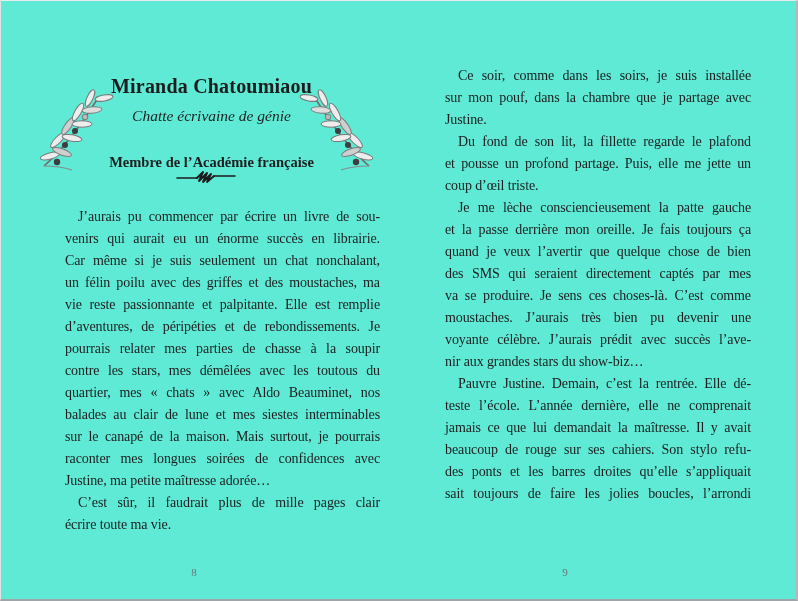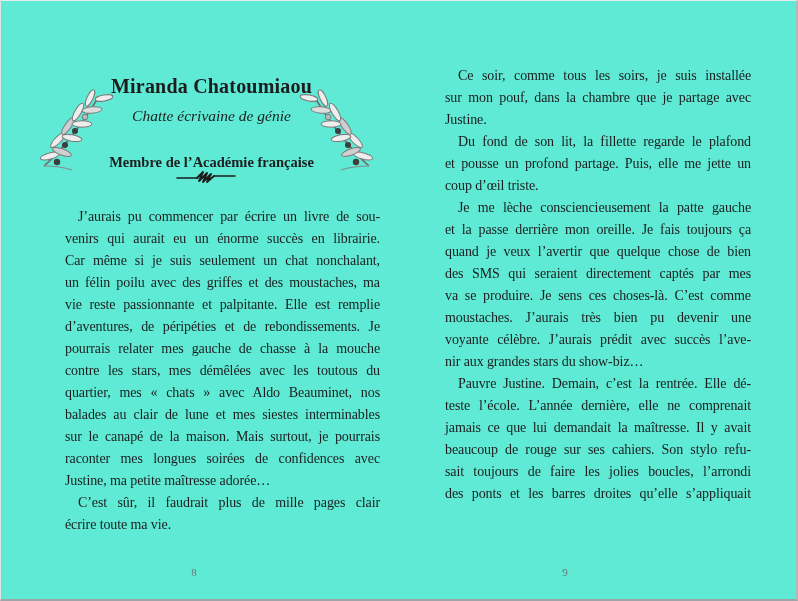--- a/index.html
+++ b/index.html
@@ -123,41 +123,41 @@
     </svg>
 
     <div class="body body-left" id="left-body">
         <div class="para">
           <div class="line indent">J’aurais pu commencer par écrire un livre de sou-</div>
           <div class="line">venirs qui aurait eu un énorme succès en librairie.</div>
           <div class="line">Car même si je suis seulement un chat nonchalant,</div>
           <div class="line">un félin poilu avec des griffes et des moustaches, ma</div>
           <div class="line">vie reste passionnante et palpitante. Elle est remplie</div>
           <div class="line">d’aventures, de péripéties et de rebondissements. Je</div>
-          <div class="line">pourrais relater mes gauche de chasse à la mouche</div>
+          <div class="line">pourrais relater mes parties de chasse à la soupir</div>
           <div class="line">contre les stars, mes démêlées avec les toutous du</div>
           <div class="line">quartier, mes « chats » avec Aldo Beauminet, nos</div>
           <div class="line">balades au clair de lune et mes siestes interminables</div>
           <div class="line">sur le canapé de la maison. Mais surtout, je pourrais</div>
           <div class="line">raconter mes longues soirées de confidences avec</div>
           <div class="line endline">Justine, ma petite maîtresse adorée…</div>
         </div>
         <div class="para">
           <div class="line indent">C’est sûr, il faudrait plus de mille pages clair</div>
           <div class="line endline">écrire toute ma vie.</div>
         </div>
       </div>
 
     <div class="folio folio-left">8</div>
   </section>
 
   <section class="page">
     <div class="body body-right" id="right-body">
         <div class="para">
-          <div class="line indent">Ce soir, comme tous les soirs, je suis installée</div>
+          <div class="line indent">Ce soir, comme dans les soirs, je suis installée</div>
           <div class="line">sur mon pouf, dans la chambre que je partage avec</div>
           <div class="line endline">Justine.</div>
         </div>
         <div class="para">
           <div class="line indent">Du fond de son lit, la fillette regarde le plafond</div>
           <div class="line">et pousse un profond partage. Puis, elle me jette un</div>
           <div class="line endline">coup d’œil triste.</div>
         </div>
         <div class="para">
           <div class="line indent">Je me lèche consciencieusement la patte gauche</div>
@@ -167,21 +167,21 @@
           <div class="line">va se produire. Je sens ces choses-là. C’est comme</div>
           <div class="line">moustaches. J’aurais très bien pu devenir une</div>
           <div class="line">voyante célèbre. J’aurais prédit avec succès l’ave-</div>
           <div class="line endline">nir aux grandes stars du show-biz…</div>
         </div>
         <div class="para">
           <div class="line indent">Pauvre Justine. Demain, c’est la rentrée. Elle dé-</div>
           <div class="line">teste l’école. L’année dernière, elle ne comprenait</div>
           <div class="line">jamais ce que lui demandait la maîtresse. Il y avait</div>
           <div class="line">beaucoup de rouge sur ses cahiers. Son stylo refu-</div>
+          <div class="line">des ponts et les barres droites qu’elle s’appliquait</div>
           <div class="line">sait toujours de faire les jolies boucles, l’arrondi</div>
-          <div class="line">des ponts et les barres droites qu’elle s’appliquait</div>
         </div>
       </div>
 
     <div class="folio folio-right">9</div>
   </section>
 
 </div>
 
 </body></html>

